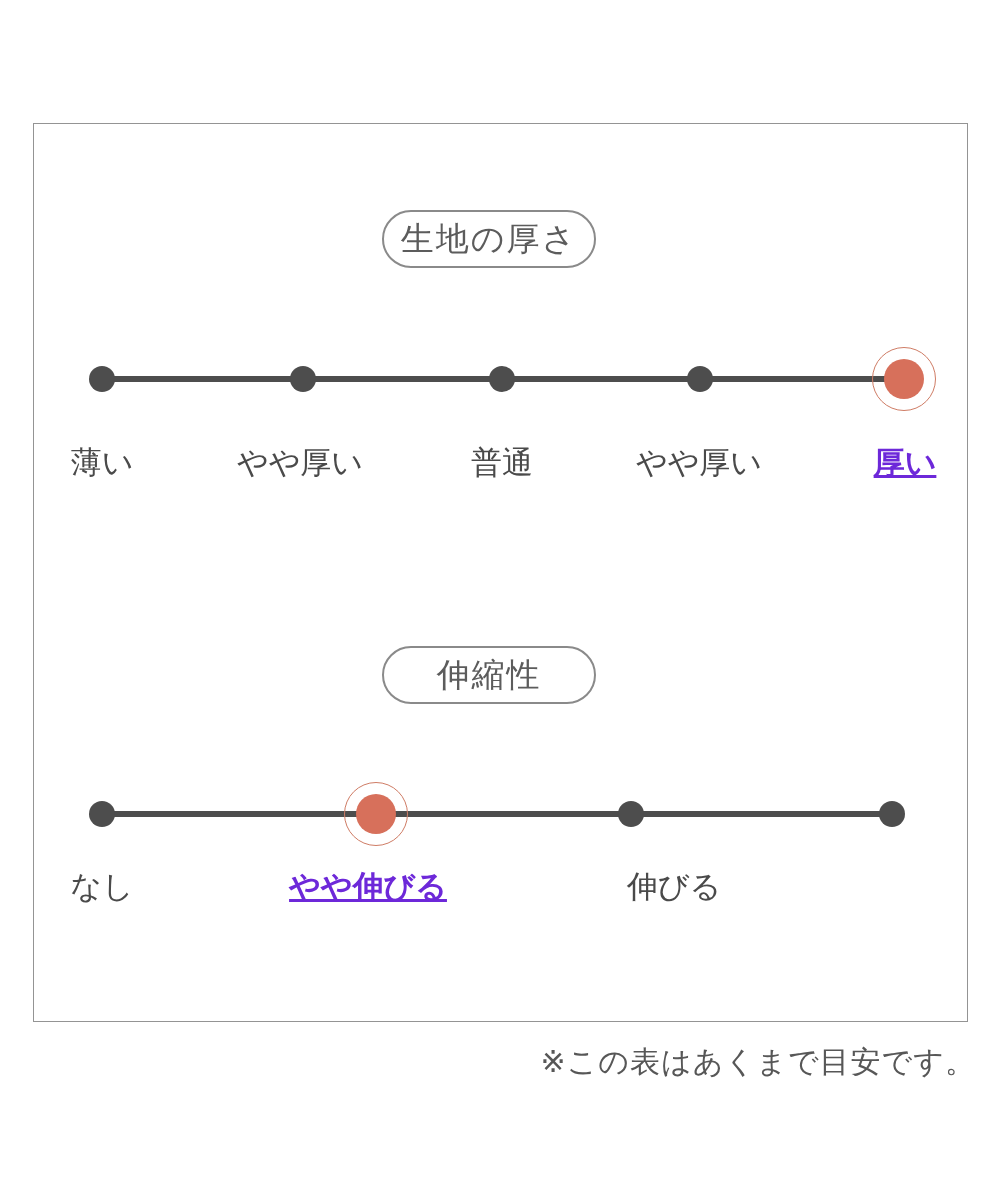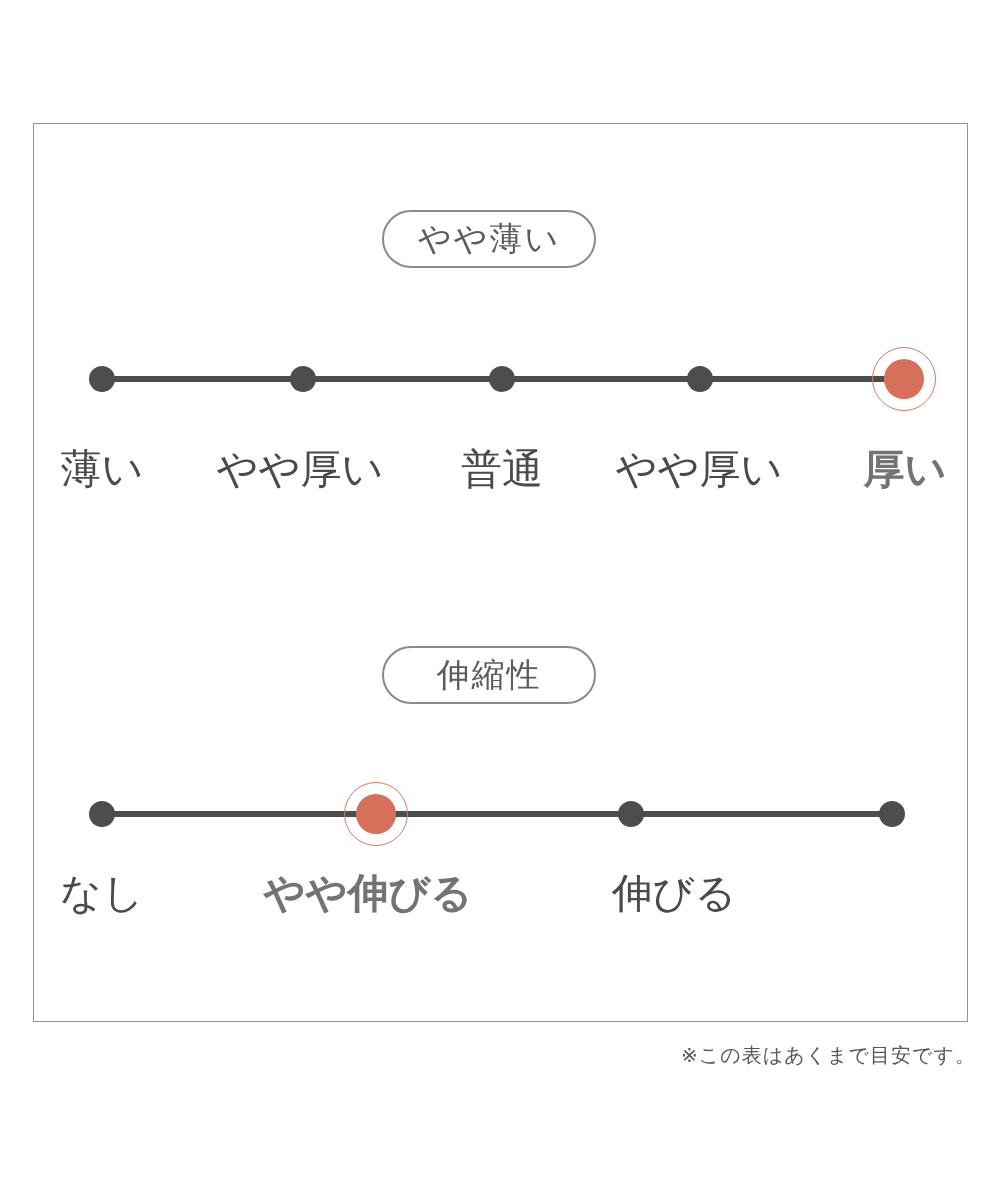--- a/index.html
+++ b/index.html
@@ -71,45 +71,45 @@
     top: 50%;
     width: 40px;
     height: 40px;
     margin: -20px 0 0 -20px;
     background: #d7705b;
     border-radius: 50%;
   }
   .lbl {
     position: absolute;
     transform: translateX(-50%);
-    font-size: 41px;
+    font-size: 31px;
     color: #4a4a4a;
     white-space: nowrap;
   }
   .lbl--row1 { top: 318px; }
   .lbl--row2 { top: 742px; }
-  .lbl--selected { font-weight: bold; color: #737373; }
+  .lbl--selected { font-weight: bold; color: #6d28d9; text-decoration: underline; }
   .footnote {
     position: absolute;
     top: 1042px;
     right: 24px;
-    font-size: 20px;
+    font-size: 30px;
     color: #575757;
     letter-spacing: 1px;
     white-space: nowrap;
   }
 </style>
 </head>
 <body>
 
 <div class="page">
   <div class="frame">
 
     <div class="pill pill--thickness">
-      <span class="pill-text">やや薄い</span>
+      <span class="pill-text">生地の厚さ</span>
     </div>
 
     <div class="track track--thickness"></div>
     <span class="dot" style="left:68px;  top:255px;"></span>
     <span class="dot" style="left:269px; top:255px;"></span>
     <span class="dot" style="left:468px; top:255px;"></span>
     <span class="dot" style="left:666px; top:255px;"></span>
     <span class="marker" style="left:870px; top:255px;">
       <span class="marker-core"></span>
     </span>

